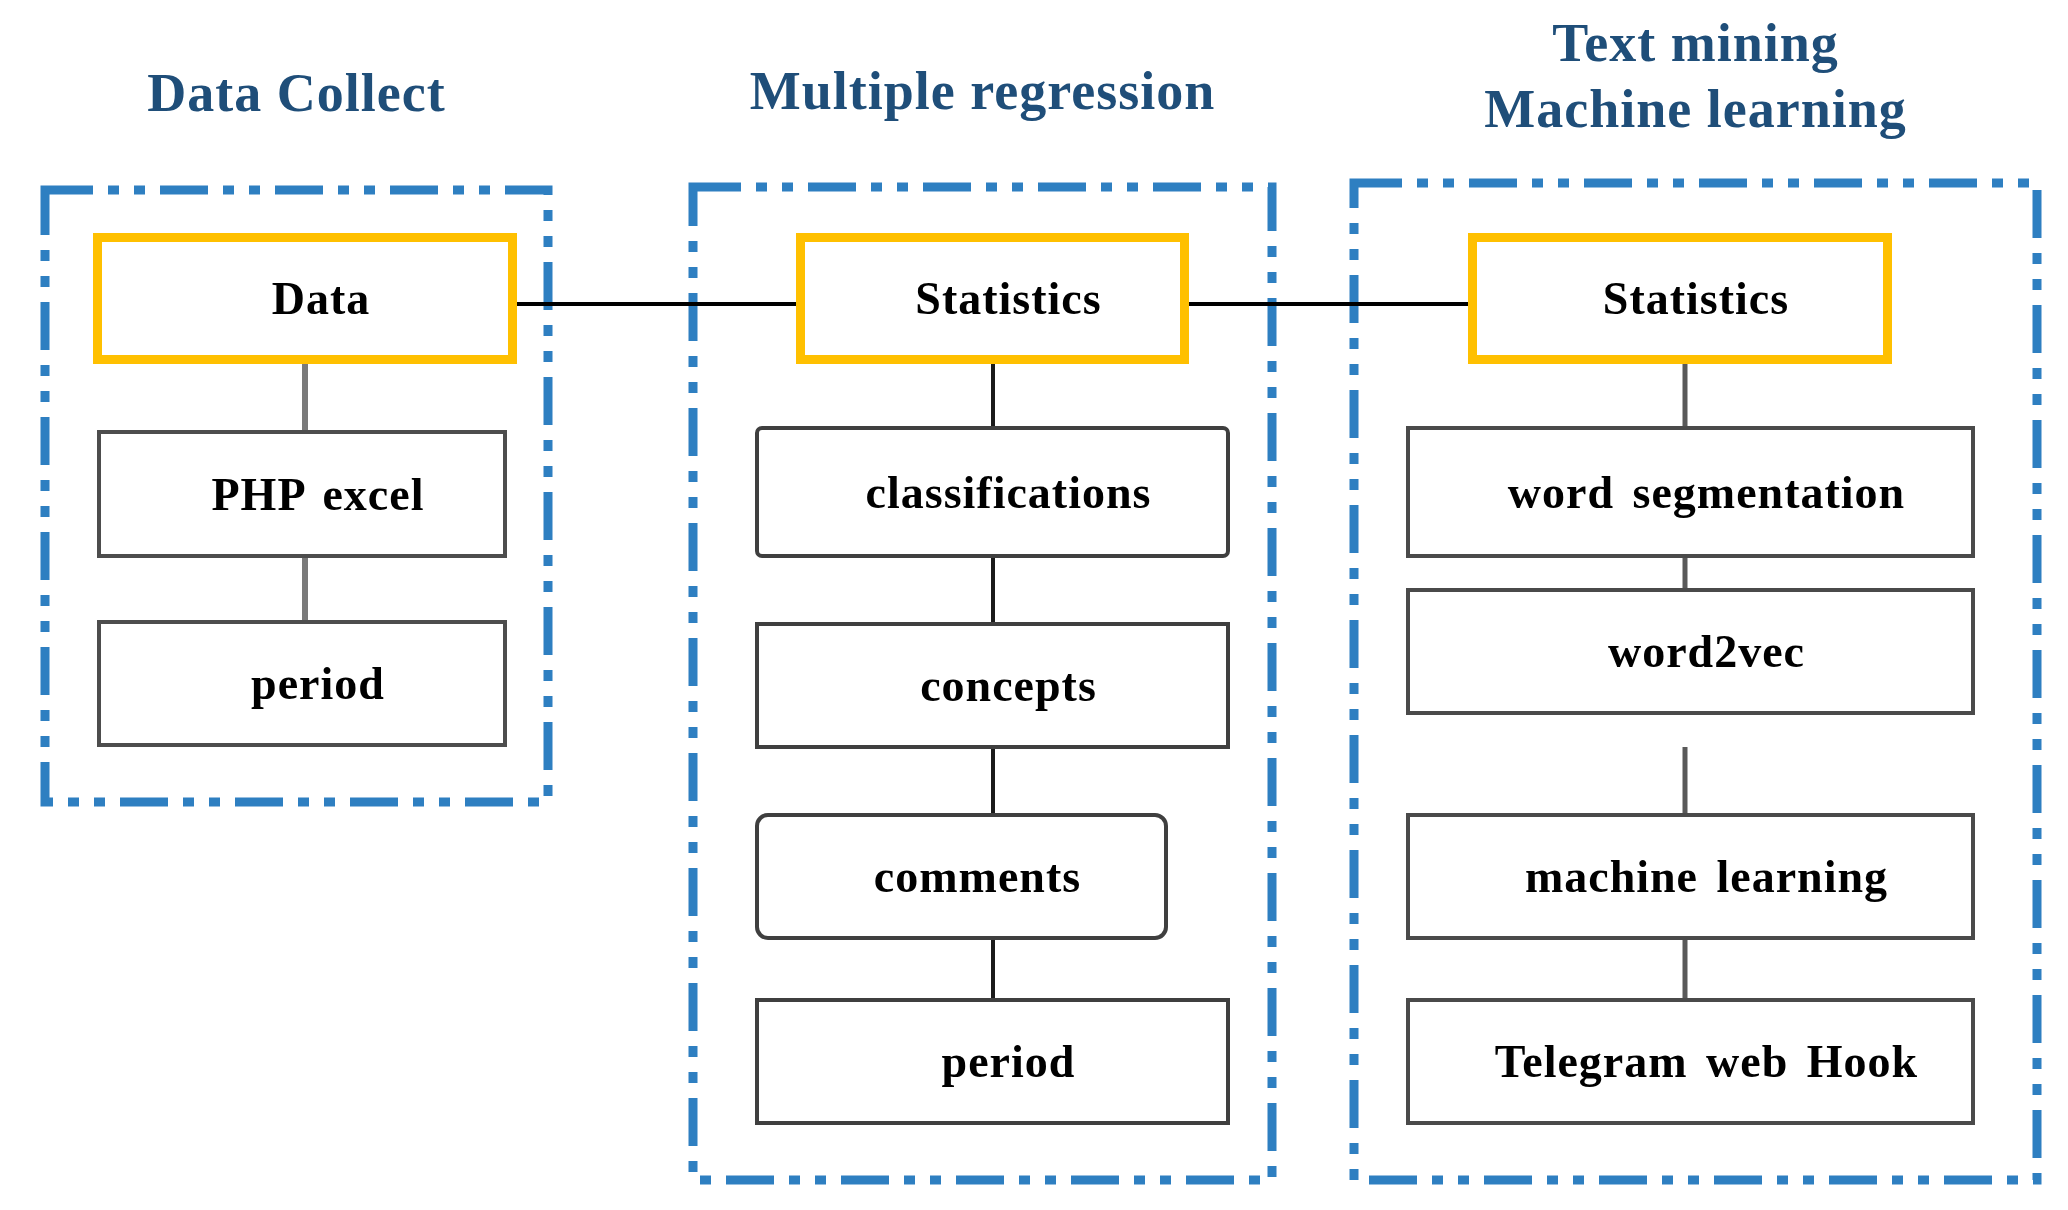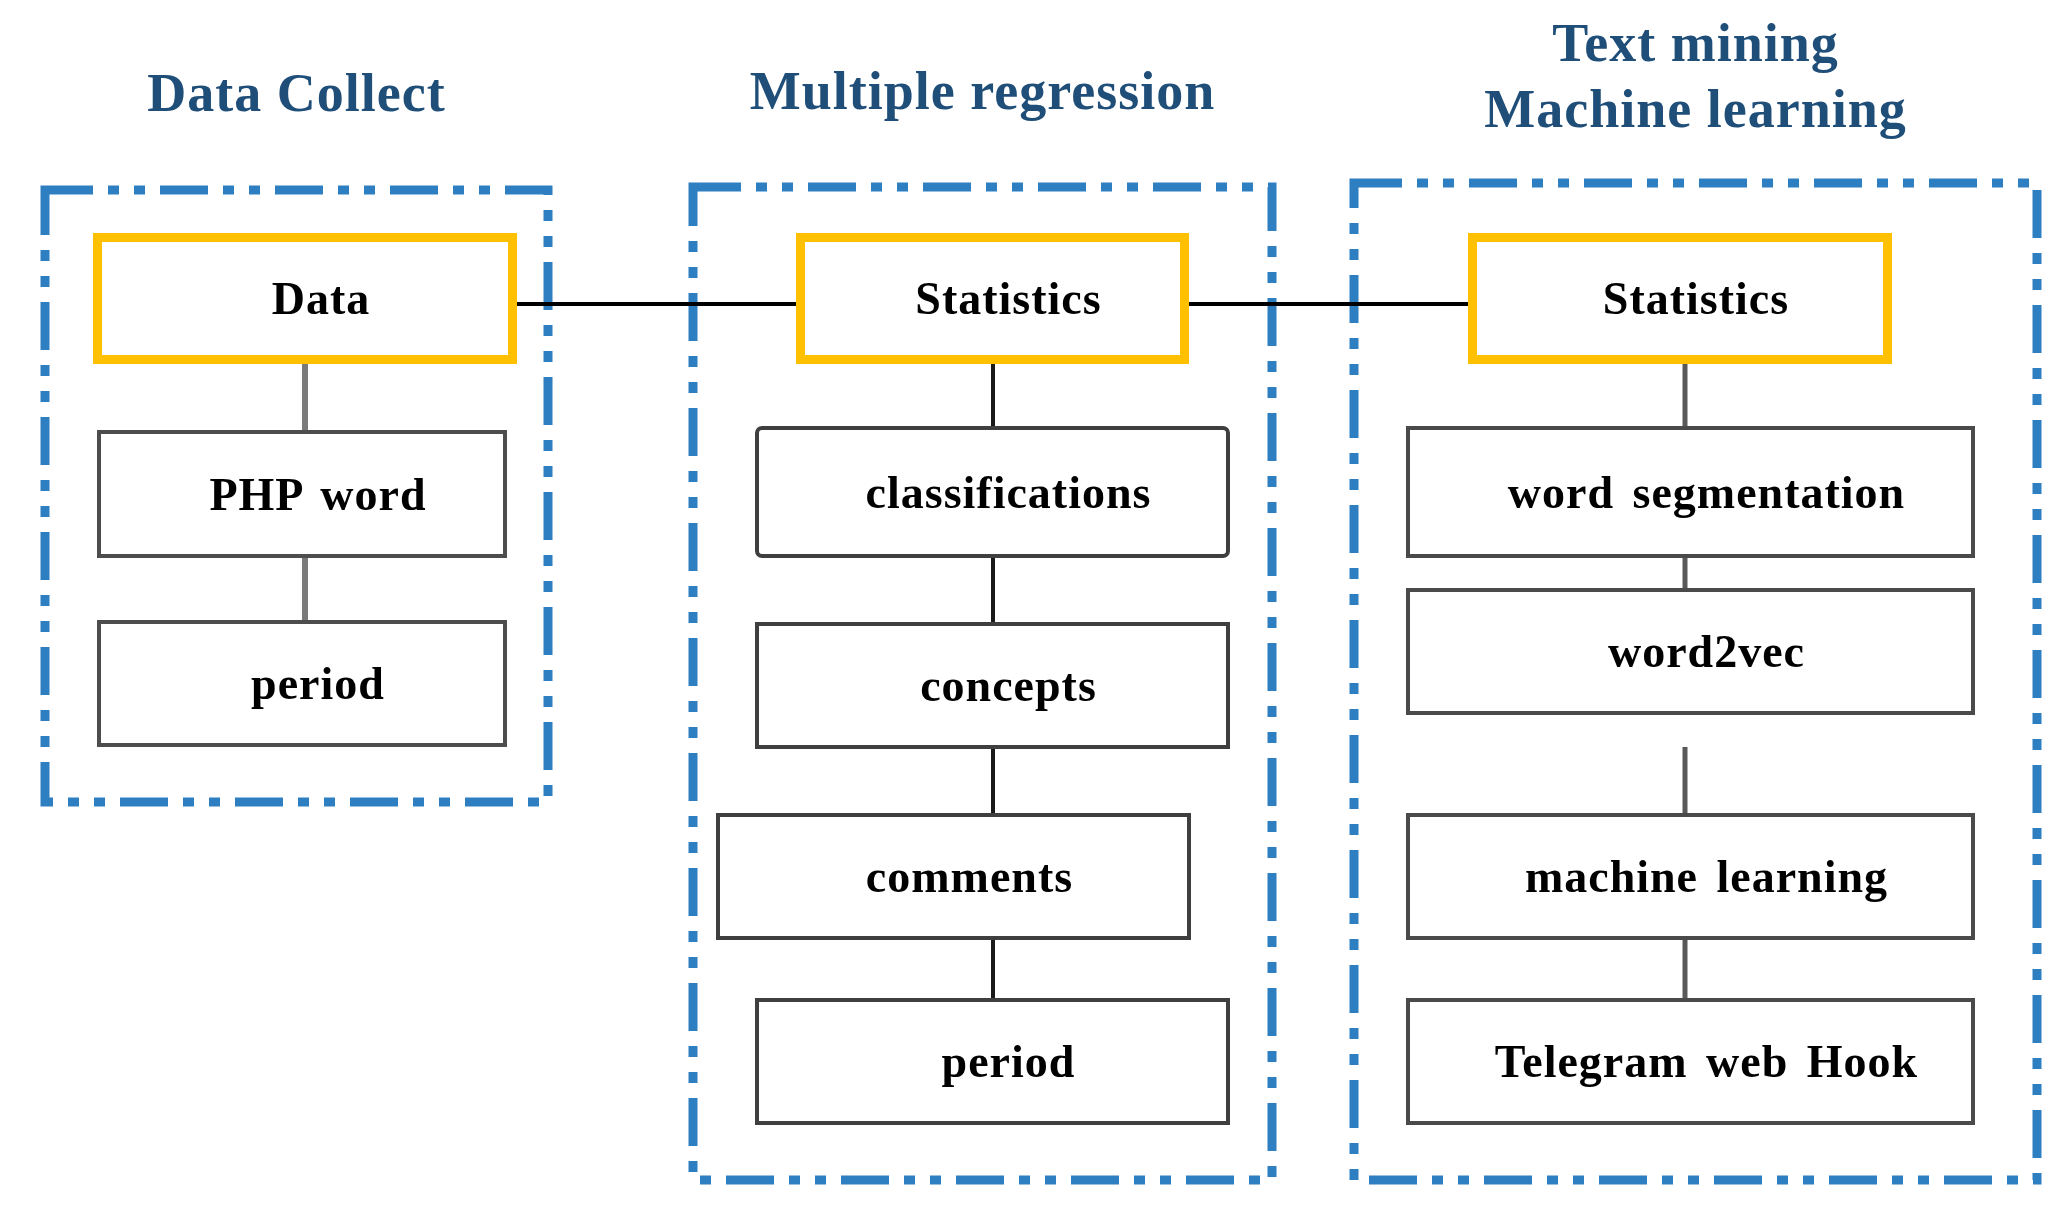--- a/index.html
+++ b/index.html
@@ -89,27 +89,27 @@
   <div class="col-title" style="left:693px; top:58px; width:579px;">
     <div>Multiple regression</div>
   </div>
 
   <div class="col-title" style="left:1354px; top:10px; width:683px;">
     <div>Text mining</div>
     <div>Machine learning</div>
   </div>
 
   <div class="node header" style="left:93px; top:233px; width:424px; height:131px;">Data</div>
-  <div class="node col1-step" style="left:97px; top:430px; width:410px; height:128px;">PHP word</div>
+  <div class="node col1-step" style="left:97px; top:430px; width:410px; height:128px;">PHP excel</div>
   <div class="node col1-step" style="left:97px; top:620px; width:410px; height:127px;">period</div>
 
   <div class="node header" style="left:796px; top:233px; width:393px; height:131px;">Statistics</div>
   <div class="node" style="left:755px; top:426px; width:475px; height:132px;border-radius:7px;">classifications</div>
   <div class="node" style="left:755px; top:622px; width:475px; height:127px;">concepts</div>
-  <div class="node" style="left:716px; top:813px; width:475px; height:127px;">comments</div>
+  <div class="node" style="left:755px; top:813px; width:413px; height:127px;border-radius:13px;">comments</div>
   <div class="node" style="left:755px; top:998px; width:475px; height:127px;">period</div>
 
   <div class="node header" style="left:1468px; top:233px; width:424px; height:131px;">Statistics</div>
   <div class="node col3-step" style="left:1406px; top:426px; width:569px; height:132px;">word segmentation</div>
   <div class="node col3-step" style="left:1406px; top:588px; width:569px; height:127px;">word2vec</div>
   <div class="node col3-step" style="left:1406px; top:813px; width:569px; height:127px;">machine learning</div>
   <div class="node col3-step" style="left:1406px; top:998px; width:569px; height:127px;">Telegram web Hook</div>
 
 </div>
 

